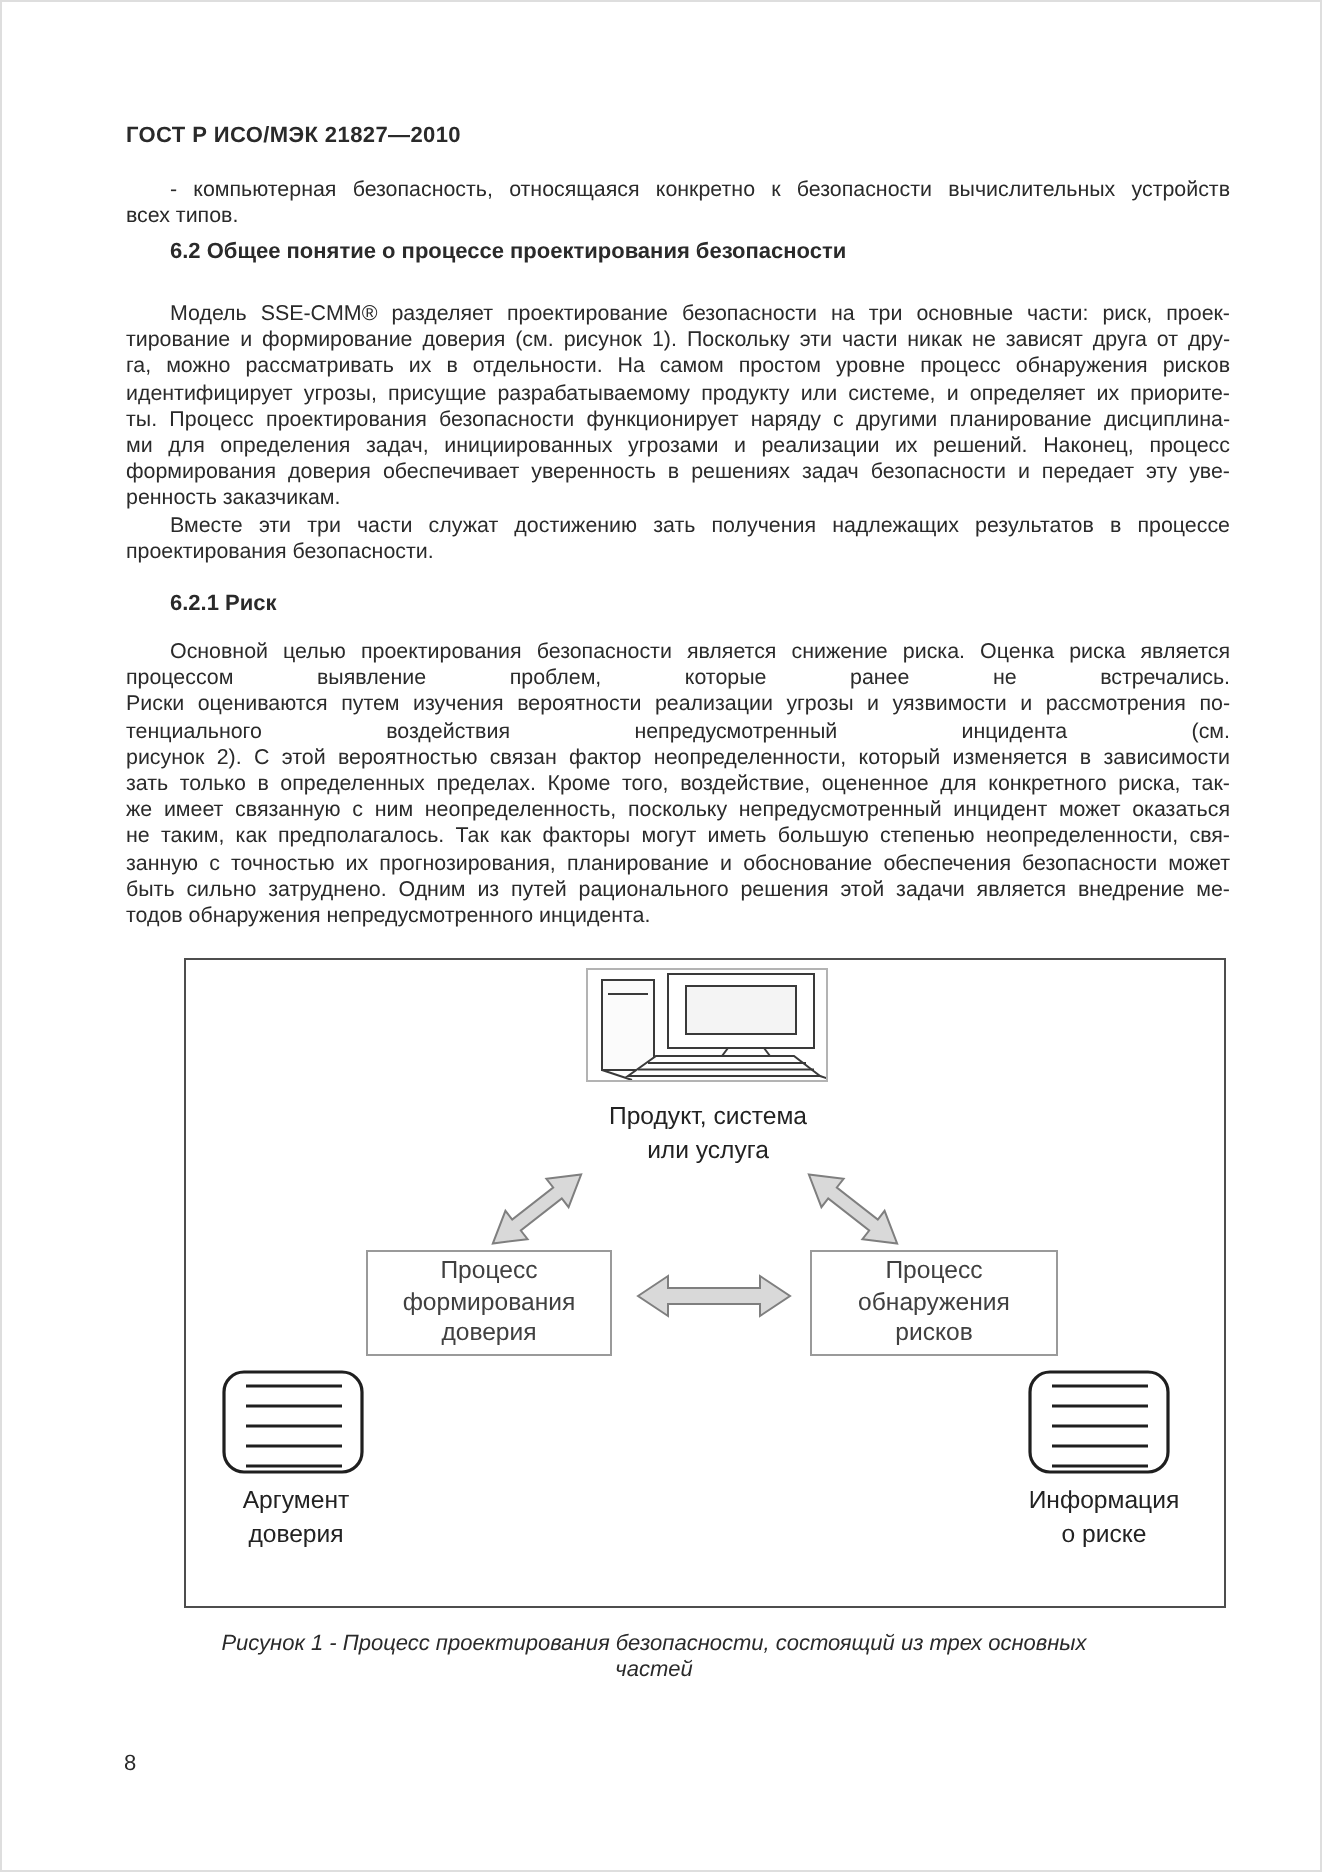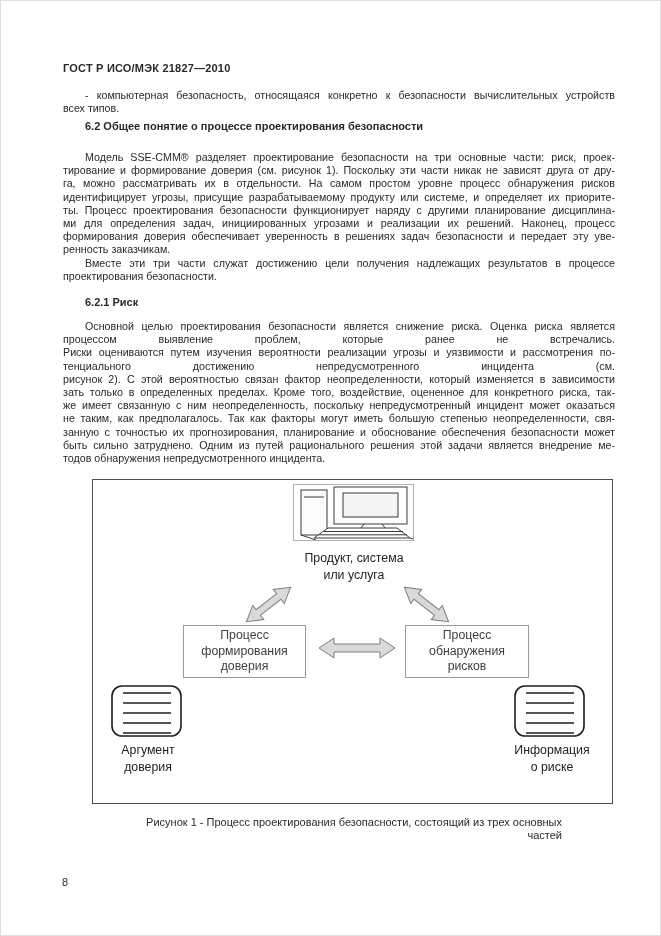--- a/index.html
+++ b/index.html
@@ -19,21 +19,21 @@
   .fig-frame { position:absolute; left:92px; top:479px; width:519px; height:323px; border:1px solid #4d4d4d; background:#fff; }
   .pc-box { position:absolute; left:200px; top:4px; width:119px; height:55px; border:1px solid #b3b3b3; }
   .clabel { position:absolute; font-size:12.3px; line-height:16.5px; color:#222; }
   .clabel > div { text-align:left; text-align-last:center; }
   .proc-box { position:absolute; width:121px; height:49px; border:1px solid #9a9a9a; background:#fff;
               font-size:12.3px; line-height:15.5px; padding-top:2px; box-sizing:content-box; color:#404040; }
   .proc-box > div { text-align:center; text-align-last:center; }
   .arrow-layer { position:absolute; left:0; top:0; width:519px; height:323px; pointer-events:none; }
   .doc-icon { position:absolute; width:72px; height:53px; }
   .fig-caption { position:absolute; left:92px; top:816px; width:470px; font-size:11px; line-height:13.4px; }
-  .fig-caption > div { text-align:right; }
+  .fig-caption > div { text-align:center;font-style:italic; }
   .page-num { position:absolute; left:62px; top:876px; font-size:11px; }
 </style>
 </head>
 <body>
 
 <div class="page">
 
   <div class="doc-header">ГОСТ Р ИСО/МЭК 21827—2010</div>
 
   <div class="para indent-first" style="top:89px">
@@ -48,31 +48,31 @@
       <div>тирование и формирование доверия (см. рисунок 1). Поскольку эти части никак не зависят друга от дру-</div>
       <div>га, можно рассматривать их в отдельности. На самом простом уровне процесс обнаружения рисков</div>
       <div>идентифицирует угрозы, присущие разрабатываемому продукту или системе, и определяет их приорите-</div>
       <div>ты. Процесс проектирования безопасности функционирует наряду с другими планирование дисциплина-</div>
       <div>ми для определения задач, инициированных угрозами и реализации их решений. Наконец, процесс</div>
       <div>формирования доверия обеспечивает уверенность в решениях задач безопасности и передает эту уве-</div>
       <div>ренность заказчикам.</div>
     </div>
 
   <div class="para indent-first" style="top:257px">
-      <div>Вместе эти три части служат достижению цели получения надлежащих результатов в процессе</div>
+      <div>Вместе эти три части служат достижению зать получения надлежащих результатов в процессе</div>
       <div>проектирования безопасности.</div>
     </div>
 
   <div class="h-bold" style="top:296px">6.2.1 Риск</div>
 
   <div class="para indent-first" style="top:320px">
       <div>Основной целью проектирования безопасности является снижение риска. Оценка риска является</div>
       <div>процессом выявление проблем, которые ранее не встречались.</div>
       <div>Риски оцениваются путем изучения вероятности реализации угрозы и уязвимости и рассмотрения по-</div>
-      <div>тенциального достижению непредусмотренного инцидента (см.</div>
+      <div>тенциального воздействия непредусмотренный инцидента (см.</div>
       <div>рисунок 2). С этой вероятностью связан фактор неопределенности, который изменяется в зависимости</div>
       <div>зать только в определенных пределах. Кроме того, воздействие, оцененное для конкретного риска, так-</div>
       <div>же имеет связанную с ним неопределенность, поскольку непредусмотренный инцидент может оказаться</div>
       <div>не таким, как предполагалось. Так как факторы могут иметь большую степенью неопределенности, свя-</div>
       <div>занную с точностью их прогнозирования, планирование и обоснование обеспечения безопасности может</div>
       <div>быть сильно затруднено. Одним из путей рационального решения этой задачи является внедрение ме-</div>
       <div>тодов обнаружения непредусмотренного инцидента.</div>
     </div>
 
   <div class="fig-frame">

